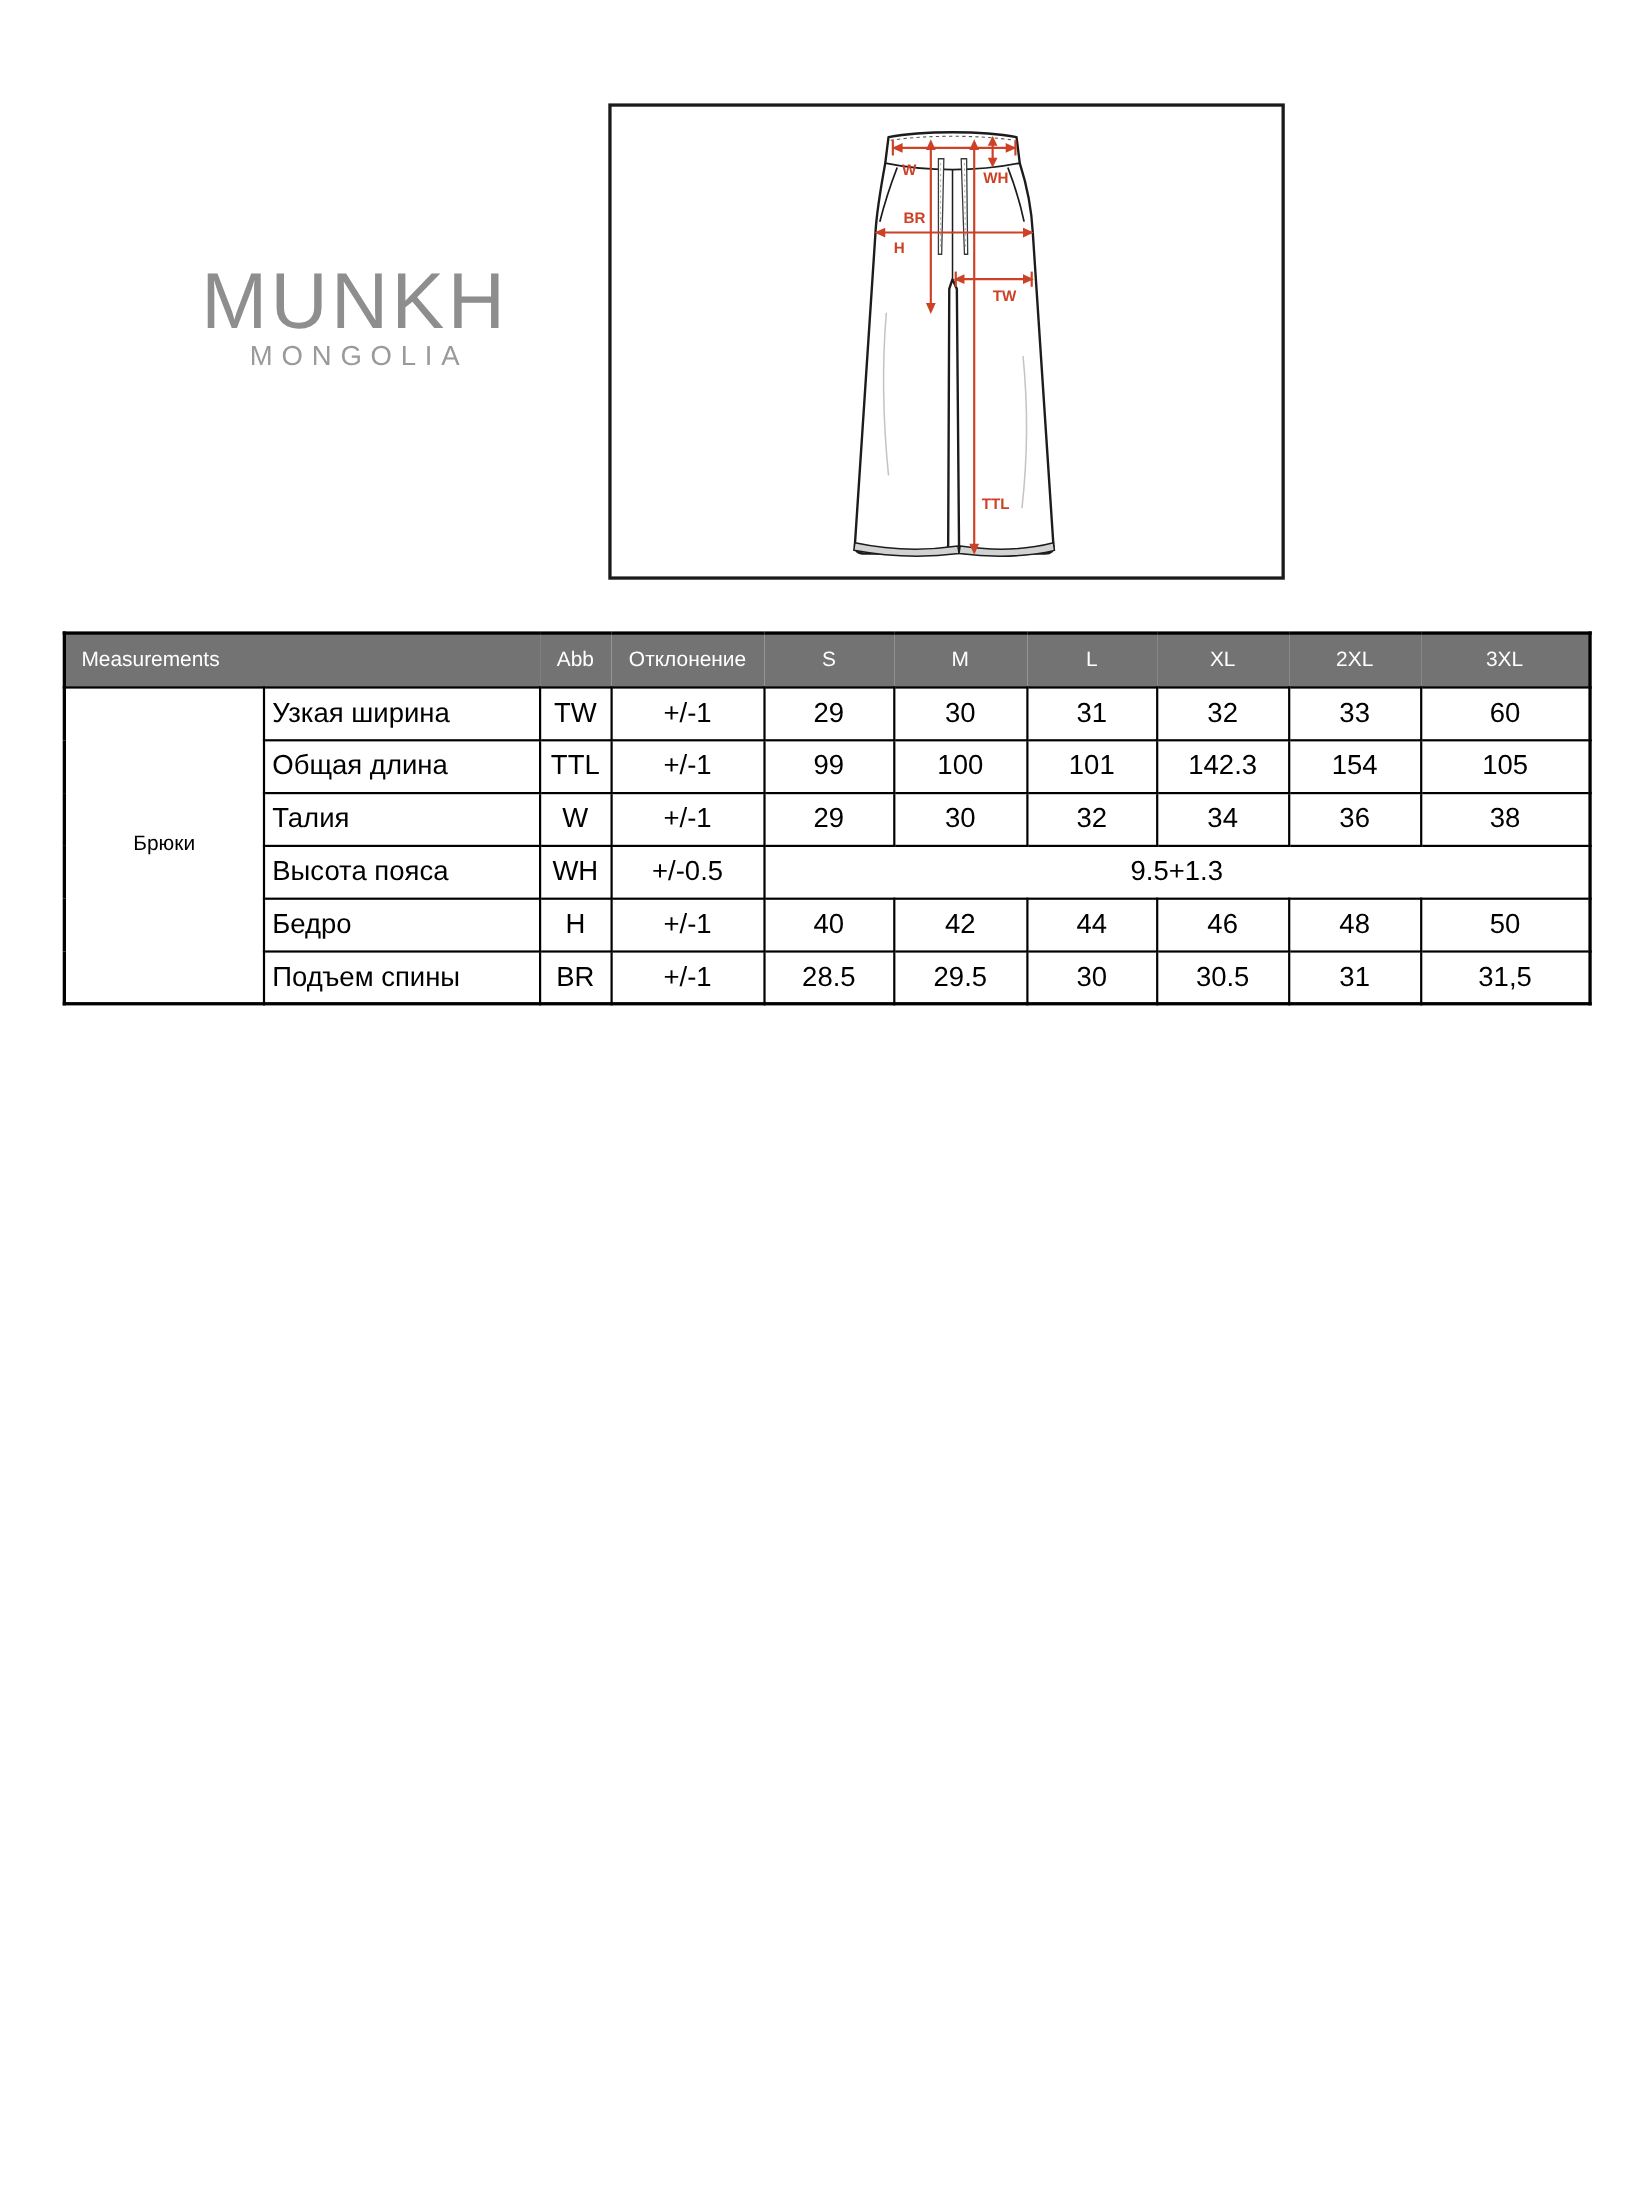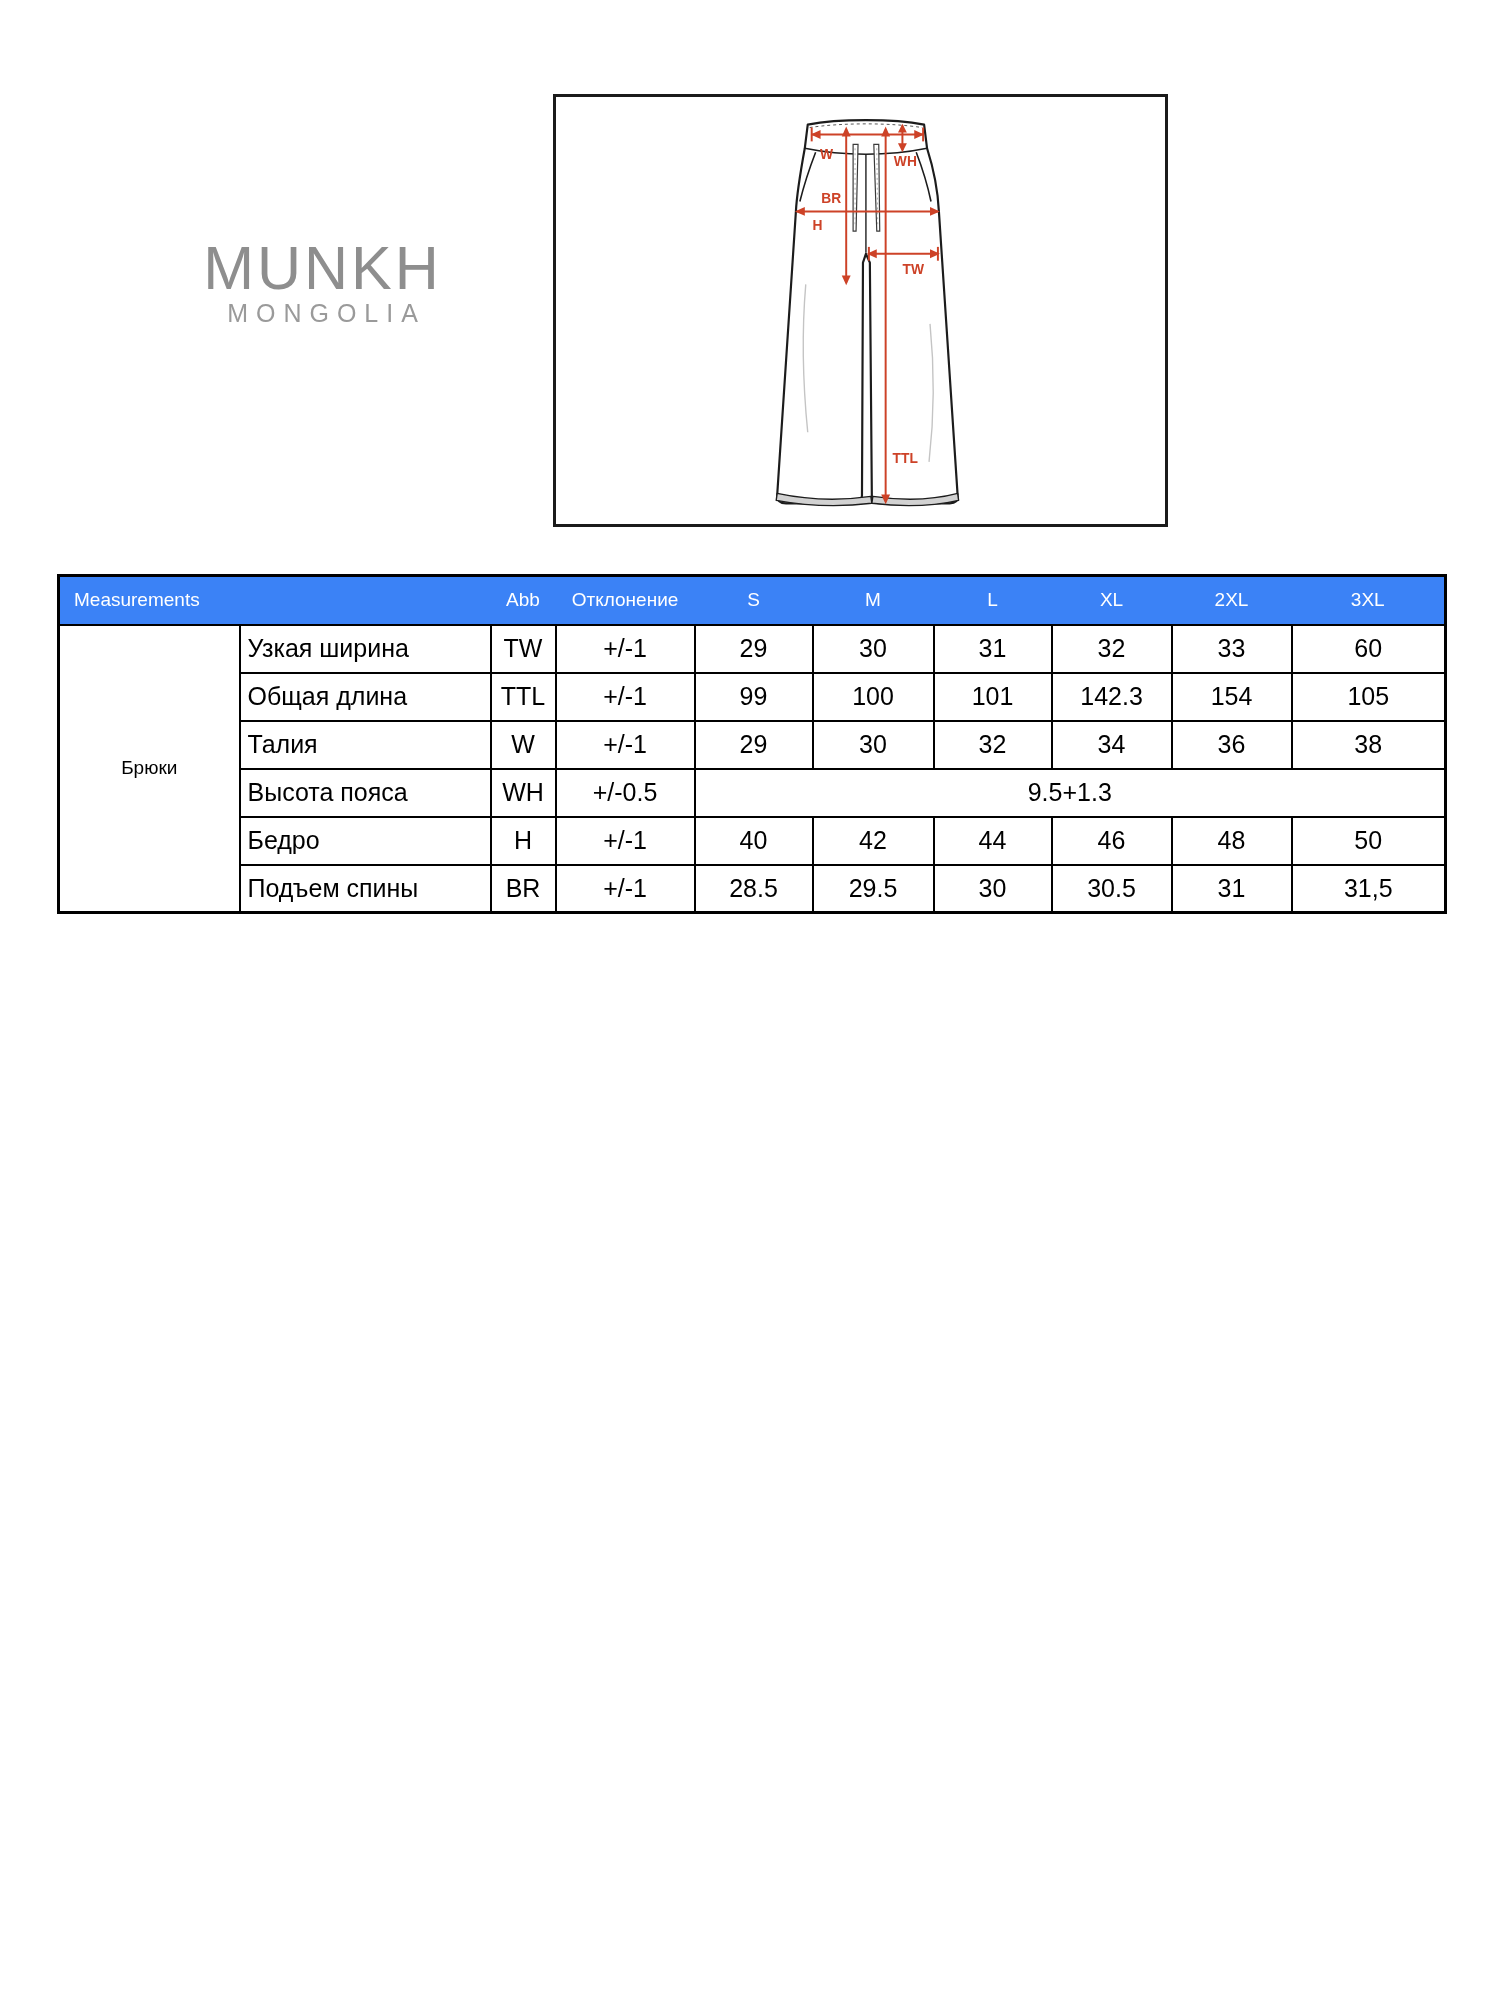--- a/index.html
+++ b/index.html
@@ -17,21 +17,21 @@
   
   .logo {
     position: absolute;
     left: 130px;
     top: 238px;
     width: 385px;
     text-align: center;
     color: #8e8e8e;
   }
   .logo .brand {
-    font-size: 61px;
+    font-size: 72px;
     font-weight: 300;
     letter-spacing: 3px;
     line-height: 1.0;
     color: #8e8e8e;
   }
   .logo .region {
     font-size: 25px;
     font-weight: 400;
     letter-spacing: 8px;
     text-indent: 8px;
@@ -62,21 +62,21 @@
     top: 574px;
     width: 1387px;
   }
   table.size-table {
     border-collapse: collapse;
     table-layout: fixed;
     width: 1387px;
     border: 3px solid #000000;
   }
   table.size-table thead th {
-    background: #3b82f6;
+    background: #737373;
     color: #ffffff;
     font-weight: 400;
     font-size: 19px;
     height: 49px;
     border: 0;
     text-align: center;
     vertical-align: middle;
   }
   table.size-table thead th.th-meas {
     text-align: left;

